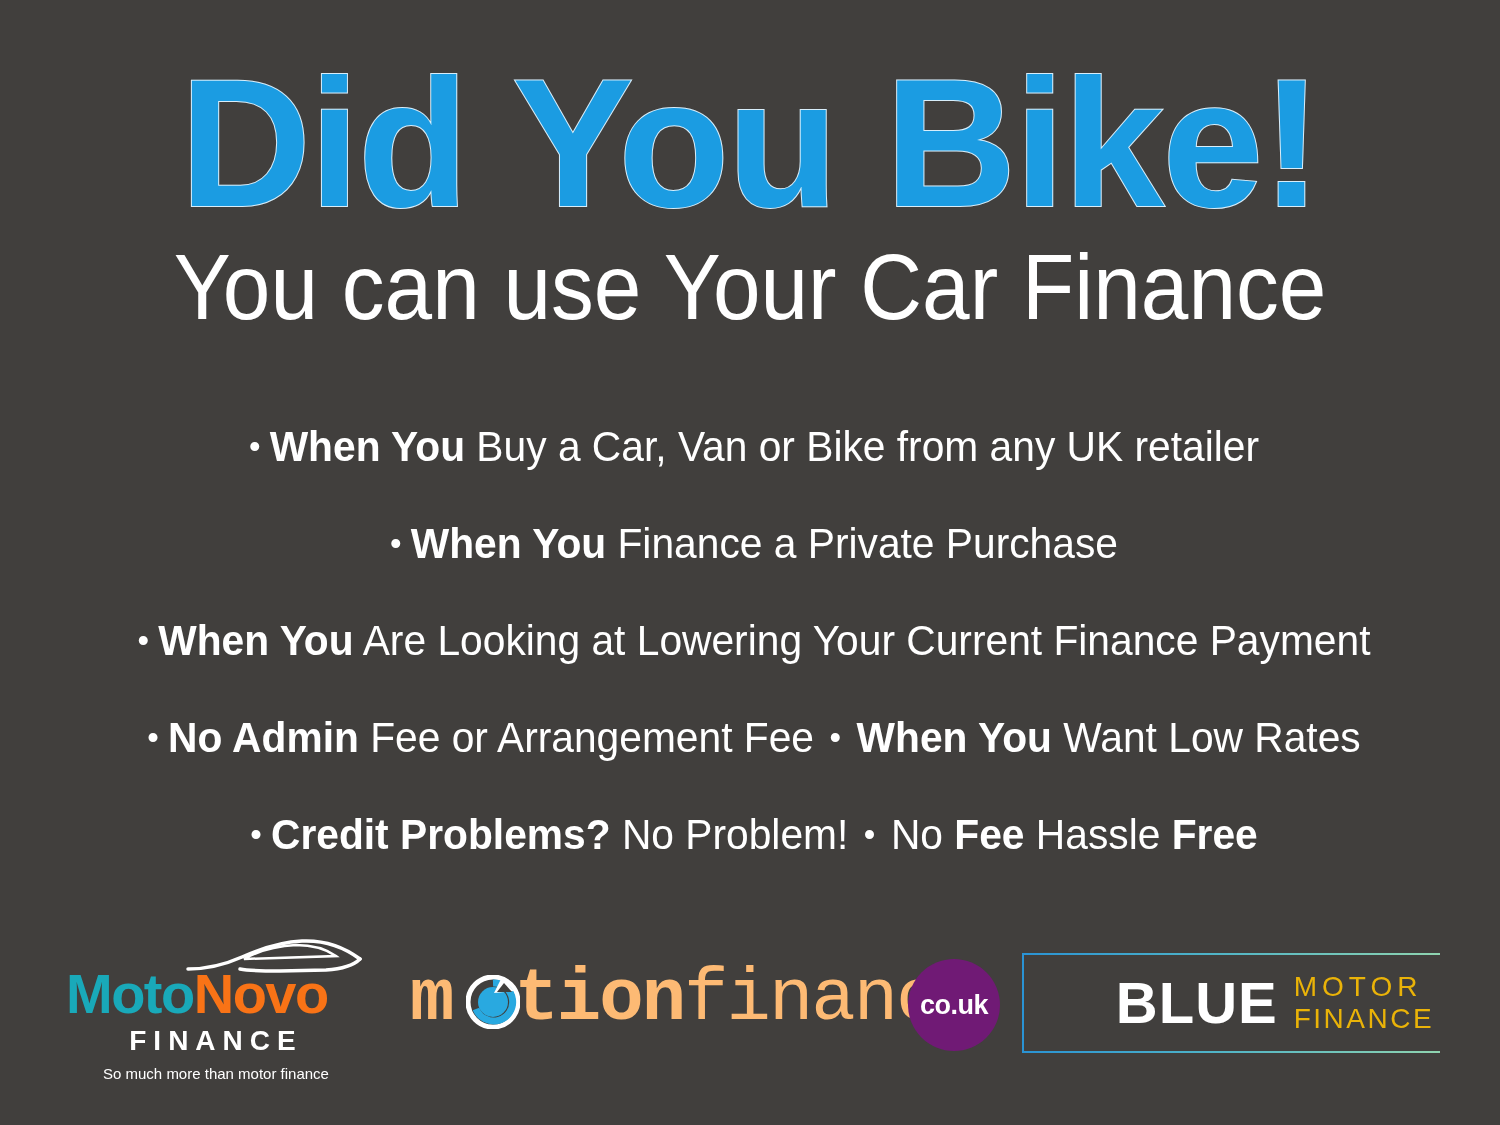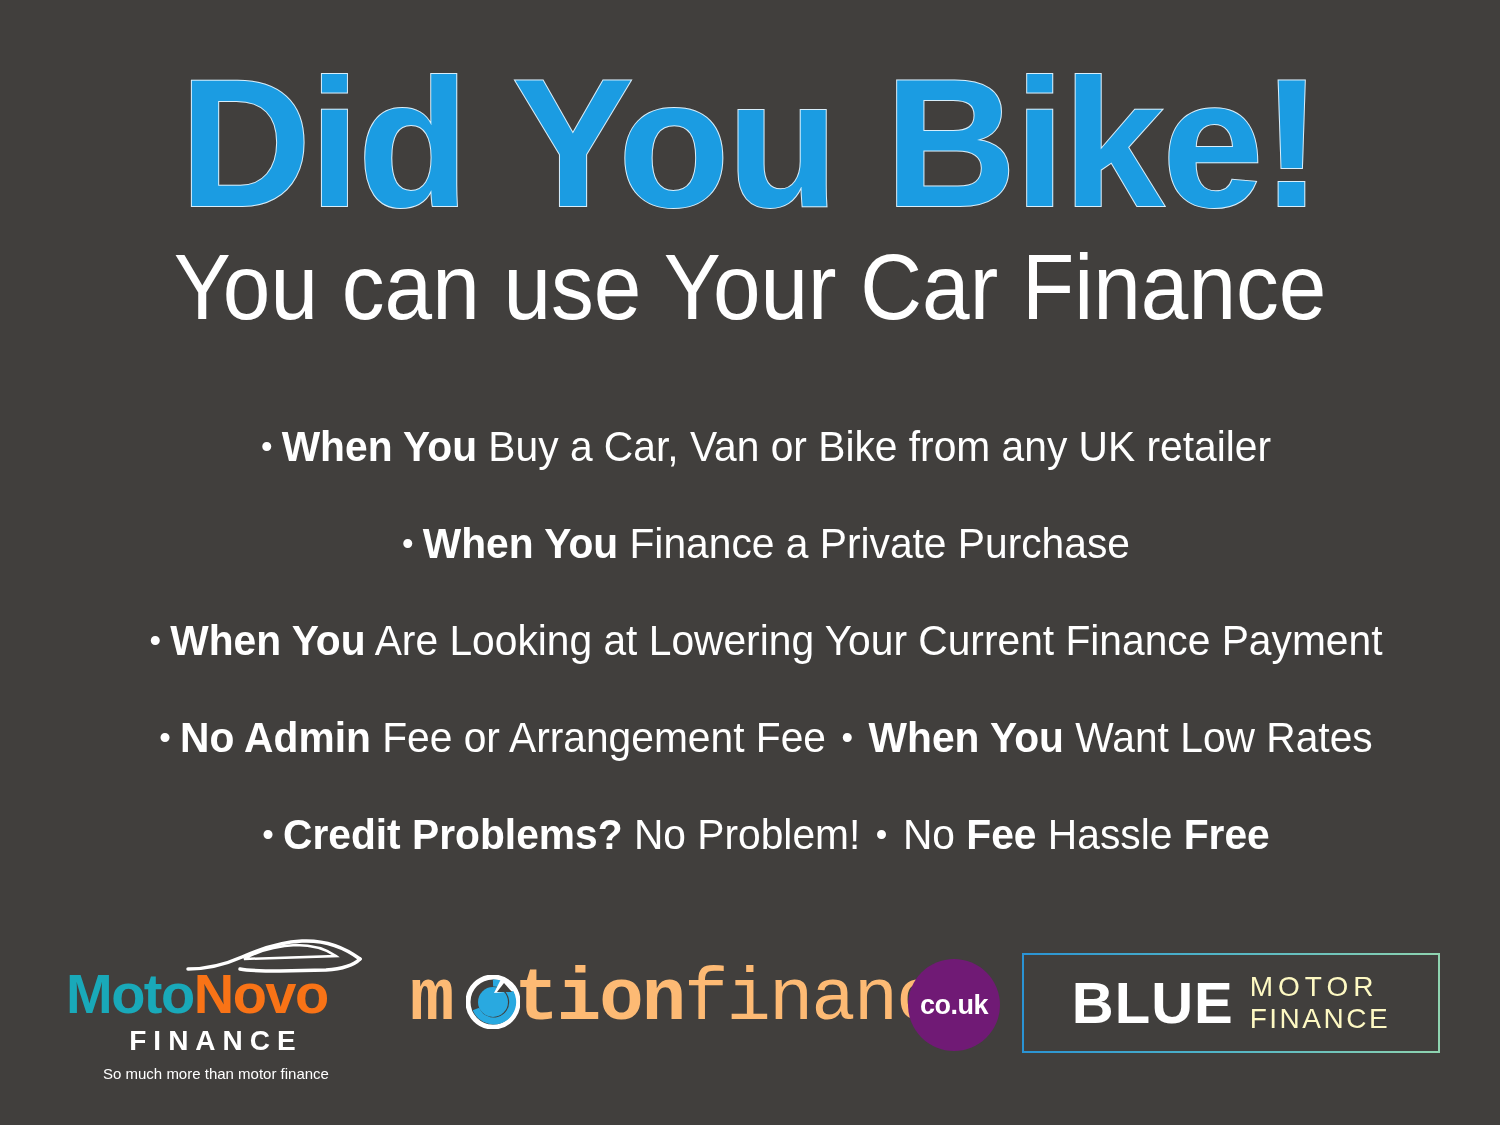--- a/index.html
+++ b/index.html
@@ -50,21 +50,21 @@
     letter-spacing: 0px;
     transform: scaleX(0.93);
     transform-origin: 50% 50%;
     white-space: nowrap;
   }
 
   
   .bullets {
     position: absolute;
     top: 398px;
-    left: 16px;
+    left: 4px;
     width: 1364px;
   }
   .bullet-line {
     width: 1500px;
     text-align: center;
     color: #ffffff;
     font-family: "Liberation Sans", sans-serif;
     font-weight: 400;
     font-size: 42px;
     line-height: 96px;
@@ -197,35 +197,36 @@
     background: linear-gradient(90deg, #2a93d4 0%, #4fb4c8 45%, #8fd4b0 100%);
   }
   .logo-blue-inner {
     position: relative;
     width: 100%;
     height: 100%;
     background: #413f3d;
     display: flex;
     align-items: center;
     justify-content: center;
+    padding-left: 44px;
   }
   .bl-blue {
     color: #ffffff;
     font-family: "Liberation Sans", sans-serif;
     font-weight: bold;
     font-size: 58px;
     letter-spacing: 1px;
     line-height: 58px;
   }
   .bl-right {
     margin-left: 16px;
     display: flex;
     flex-direction: column;
     justify-content: center;
-    color: #fef9c3;
+    color: #eab308;
     font-family: "Liberation Sans", sans-serif;
     font-weight: 400;
     font-size: 28px;
     line-height: 32px;
   }
   .bl-motor  { letter-spacing: 5px; }
   .bl-finance{ letter-spacing: 2.5px; }
 </style>
 </head>
 <body>

